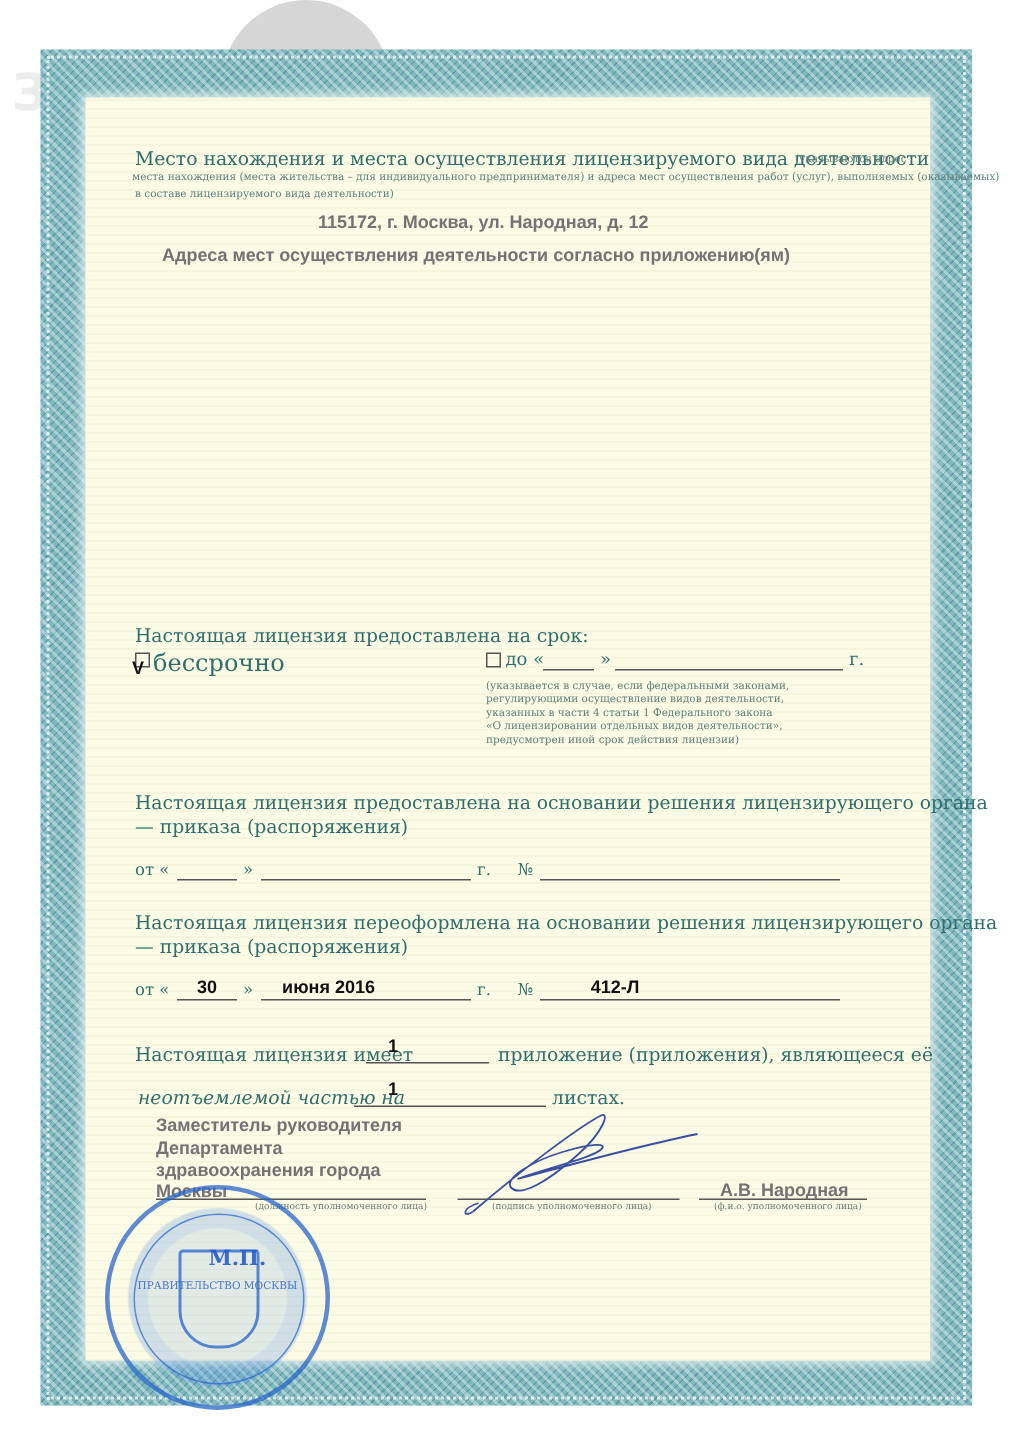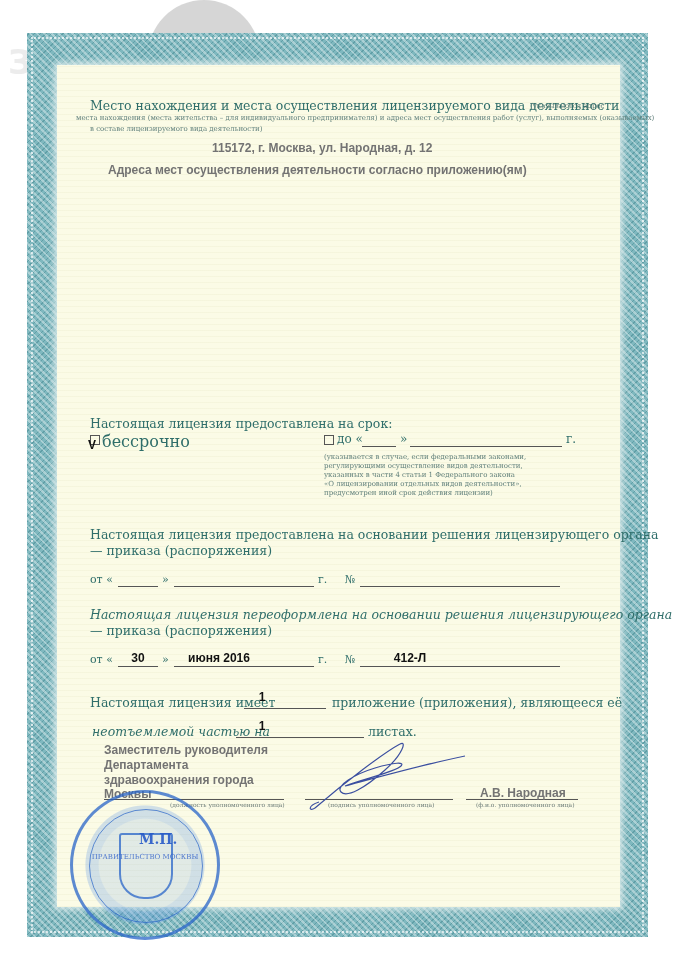--- a/index.html
+++ b/index.html
@@ -62,21 +62,21 @@
 <body>
 
 <div class="watermark"></div>
 <div class="watermark-text">ЗДРАВ</div>
 
 <div class="frame"></div>
 <div class="paper"></div>
 
 <div class="t serif13" style="left:90px;top:98px;">Место нахождения и места осуществления лицензируемого вида деятельности</div>
 <div class="t small" style="left:530px;top:102px;">(указываются адрес</div>
-<div class="t small" style="left:76px;top:114px;">места нахождения (места жительства – для индивидуального предпринимателя) и адреса мест осуществления работ (услуг), выполняемых (оказываемых)</div>
+<div class="t small" style="left:88px;top:114px;">места нахождения (места жительства – для индивидуального предпринимателя) и адреса мест осуществления работ (услуг), выполняемых (оказываемых)</div>
 <div class="t small" style="left:90px;top:125px;">в составе лицензируемого вида деятельности)</div>
 <div class="t bold" style="left:212px;top:141px;font-size:12px;">115172, г. Москва, ул. Народная, д. 12</div>
 <div class="t bold" style="left:108px;top:163px;font-size:12px;">Адреса мест осуществления деятельности согласно приложению(ям)</div>
 
 <div class="t serif13" style="left:90px;top:416px;">Настоящая лицензия предоставлена на срок:</div>
 <div class="checkbox" style="left:90px;top:435px;"></div>
 <div class="check-mark" style="left:88px;top:438px;">V</div>
 <div class="t" style="left:102px;top:432px;font-size:16px;">бессрочно</div>
 
 <div class="checkbox" style="left:324px;top:435px;"></div>
@@ -97,21 +97,21 @@
 <div class="line" style="left:118px;top:586px;width:40px;"></div>
 <div class="val" style="left:118px;top:571px;width:40px;"></div>
 <div class="t" style="left:162px;top:573px;font-size:11px;">»</div>
 <div class="line" style="left:174px;top:586px;width:140px;"></div>
 <div class="val" style="left:174px;top:571px;width:140px;"></div>
 <div class="t" style="left:318px;top:573px;font-size:11px;">г.</div>
 <div class="t" style="left:345px;top:573px;font-size:11px;">№</div>
 <div class="line" style="left:360px;top:586px;width:200px;"></div>
 <div class="val" style="left:360px;top:571px;width:200px;"></div>
 
-<div class="t serif13" style="left:90px;top:607px;font-style:italic;">Настоящая лицензия переоформлена на основании решения лицензирующего органа</div>
+<div class="t serif13" style="left:90px;top:607px;">Настоящая лицензия переоформлена на основании решения лицензирующего органа</div>
 <div class="t serif13" style="left:90px;top:623px;">— приказа (распоряжения)</div>
 <div class="t" style="left:90px;top:653px;font-size:11px;">от «</div>
 <div class="line" style="left:118px;top:666px;width:40px;"></div>
 <div class="val" style="left:118px;top:651px;width:40px;">30</div>
 <div class="t" style="left:162px;top:653px;font-size:11px;">»</div>
 <div class="line" style="left:174px;top:666px;width:140px;"></div>
 <div class="val" style="left:174px;top:651px;width:90px;">июня 2016</div>
 <div class="t" style="left:318px;top:653px;font-size:11px;">г.</div>
 <div class="t" style="left:345px;top:653px;font-size:11px;">№</div>
 <div class="line" style="left:360px;top:666px;width:200px;"></div>

